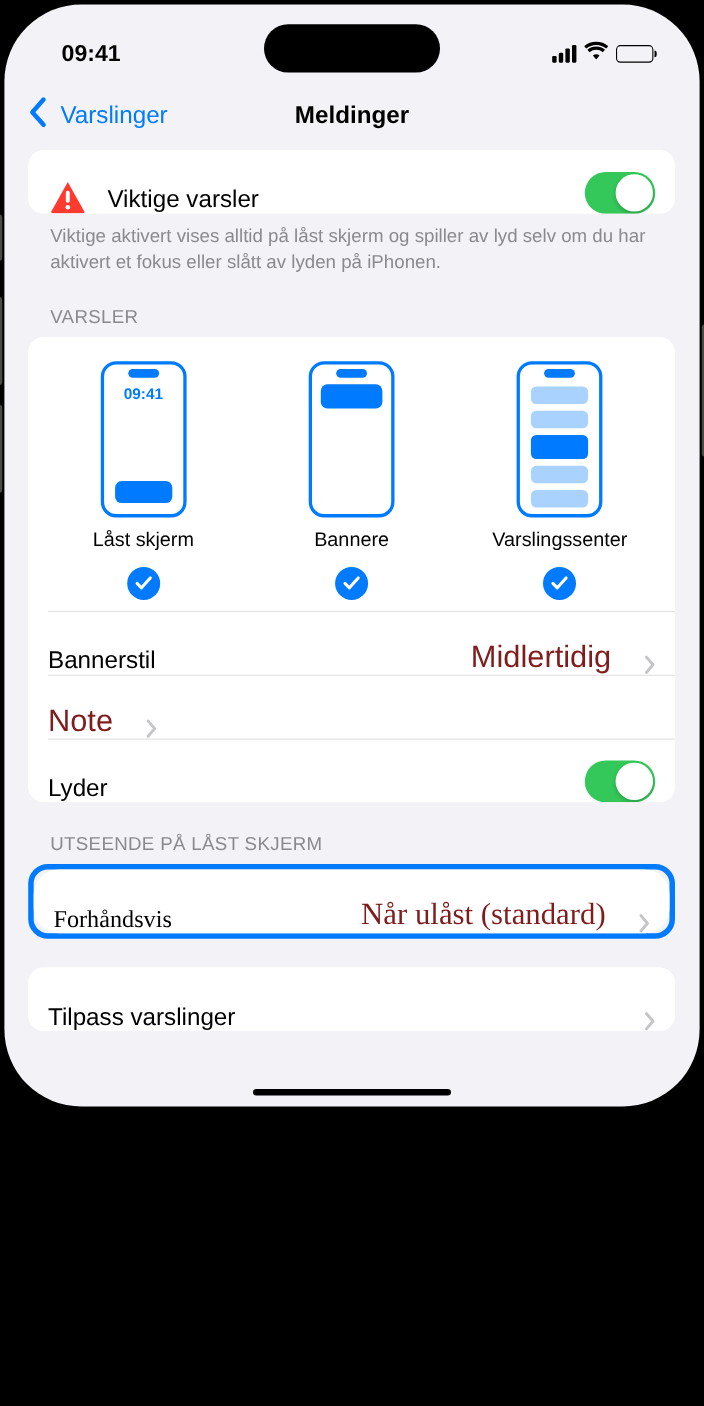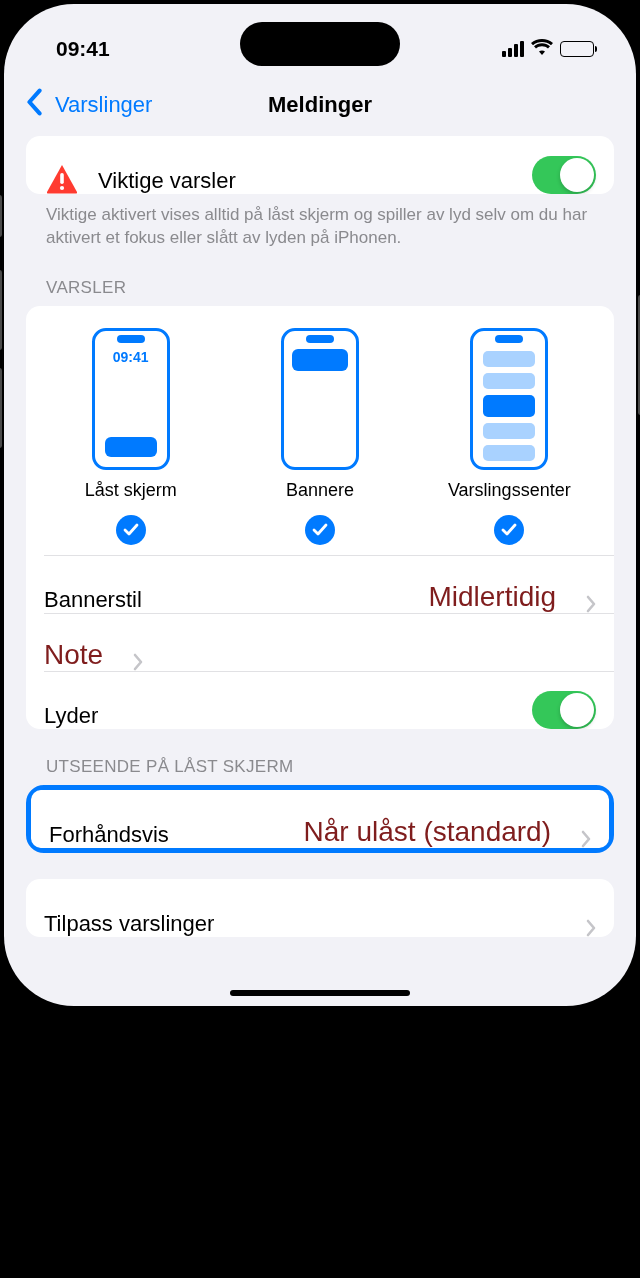--- a/index.html
+++ b/index.html
@@ -140,21 +140,21 @@
     .checkmark-circle {
       width: 30px; height: 30px; border-radius: 50%; background: #007aff;
       display: flex; align-items: center; justify-content: center; margin-top: 4px;
     }
     .checkmark-circle svg { width: 16px; height: 14px; }
     .highlight-wrap {
       border: 5px solid #007aff;
       border-radius: 18px;
       padding: 0;
     }
-    .highlight-wrap .group { border-radius: 10px; }
+    .highlight-wrap .group { border-radius: 23px; font-family: Liberation Serif, serif; }
     .home-indicator {
       position: absolute; bottom: 10px; left: 50%; transform: translateX(-50%);
       width: 180px; height: 6px; background: #000; border-radius: 4px;
     }
     .side-button{position:absolute;background:#4a4a4a;border-radius:3px;}
     .sb-left1{left:-3px;top:195px;width:5px;height:42px;}
     .sb-left2{left:-3px;top:270px;width:5px;height:80px;}
     .sb-left3{left:-3px;top:368px;width:5px;height:80px;}
     .sb-right{right:-3px;top:295px;width:5px;height:120px;}
   </style>

